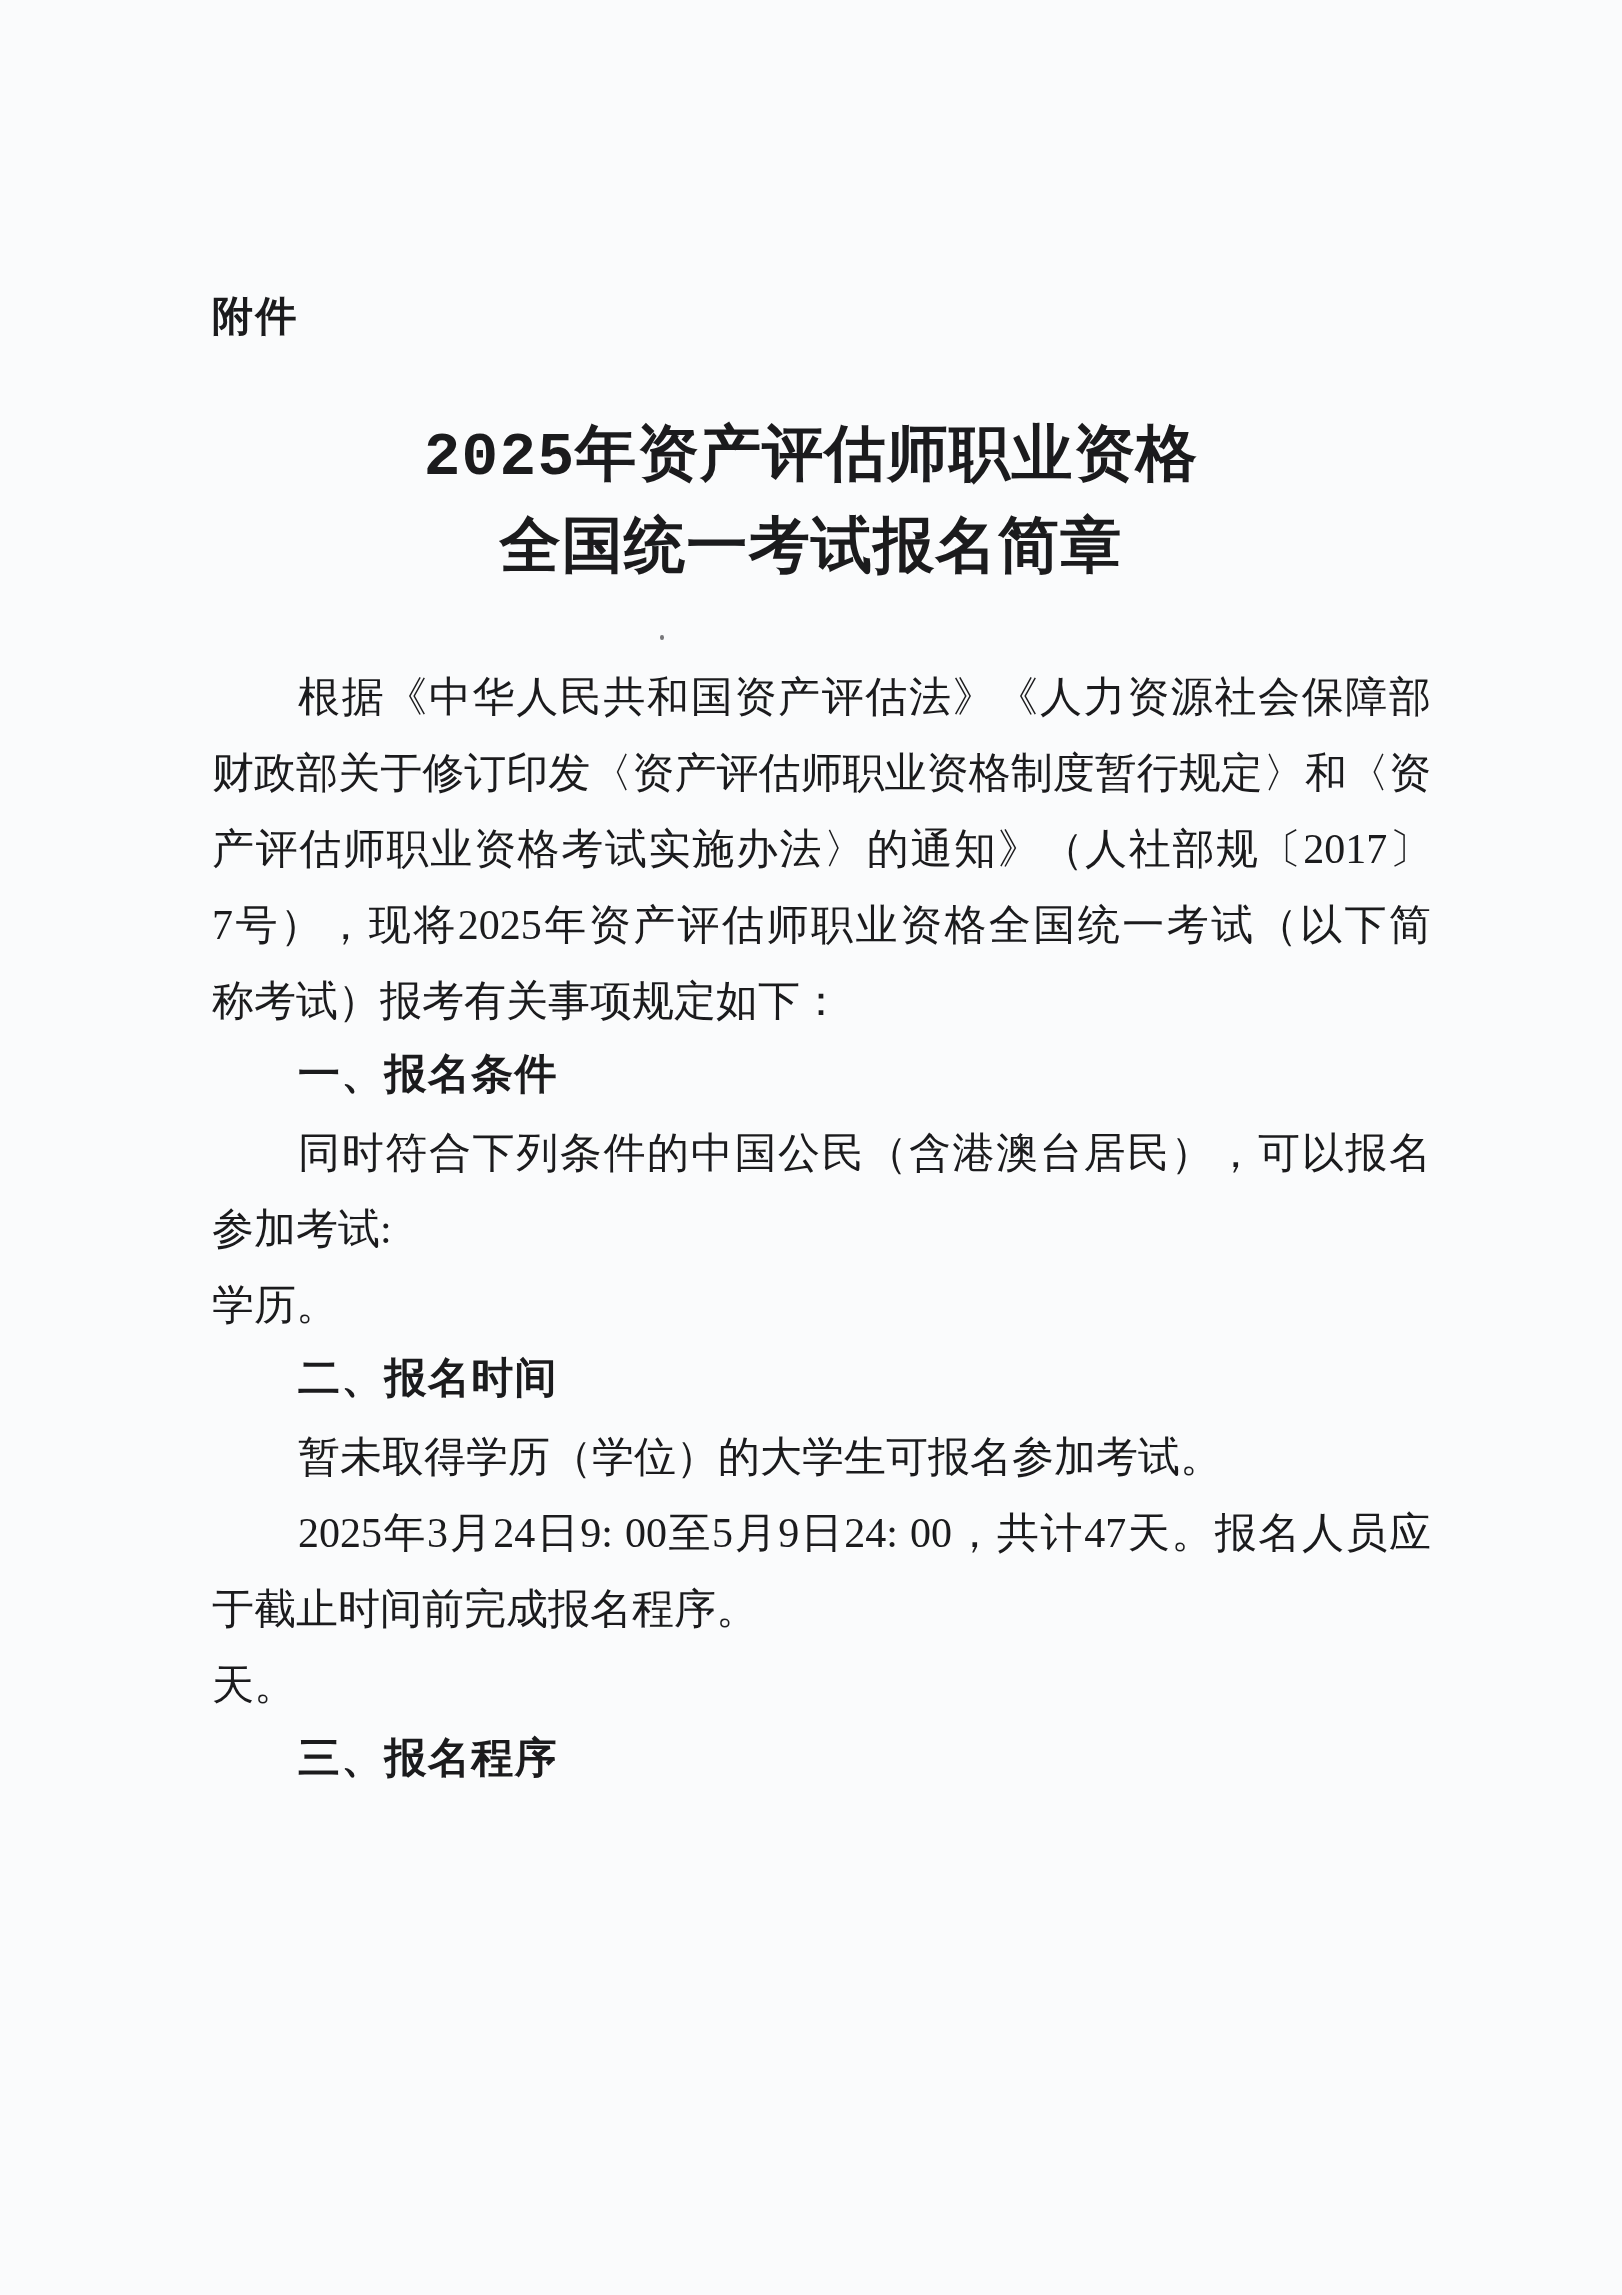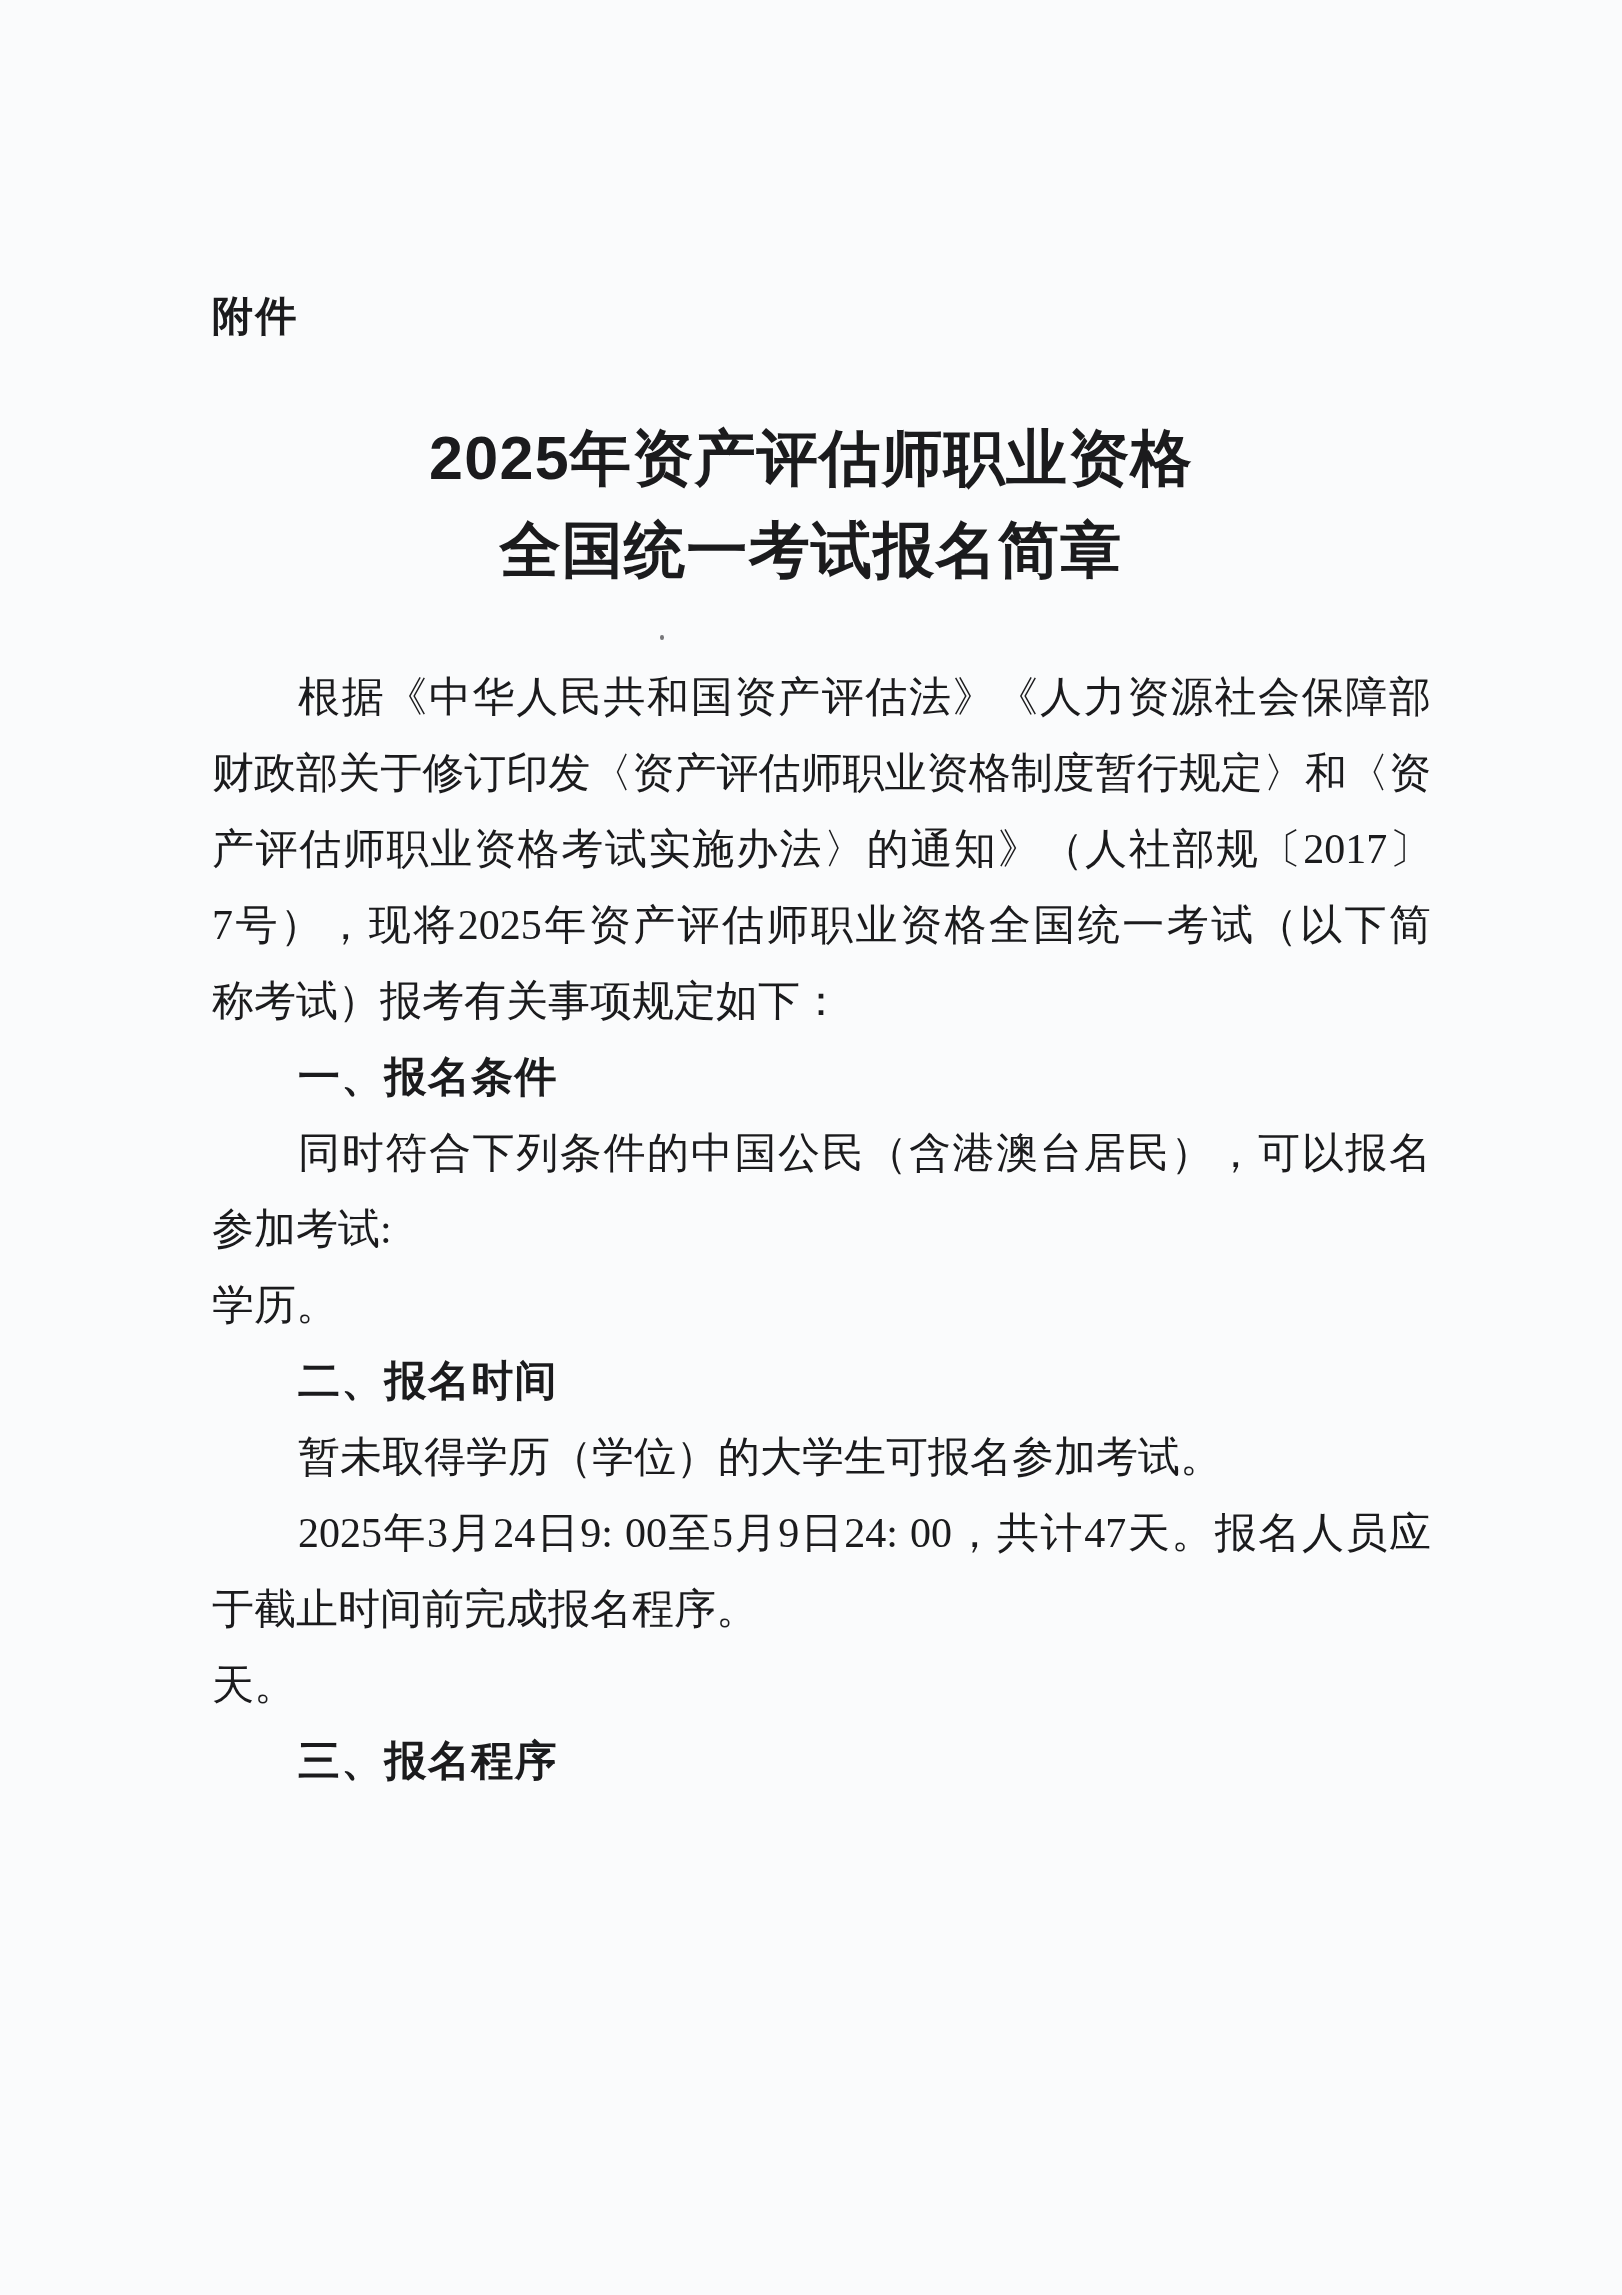--- a/index.html
+++ b/index.html
@@ -29,21 +29,21 @@
     line-height:46px;
     letter-spacing:2.6px;
   }
   
   .title{
     position:absolute;
     left:0;top:412px;
     width:1622px;
     margin:0;
     text-align:center;
-    font-family:Liberation Sans, sans-serif;
+    font-family:Liberation Mono, monospace;
     font-weight:700;
     font-size:61px;
     line-height:92px;
     letter-spacing:1.3px;
   }
   .title .title-line{display:block;}
   
   .dot{
     position:absolute;
     left:660px;top:635px;
@@ -63,21 +63,21 @@
   .line{
     height:76px;
     overflow:visible;
   }
   .line.indent{text-indent:86px;}
   .line.fill{
     text-align:justify;
     text-align-last:justify;
   }
   .line.heading{
-    font-family:Liberation Serif, serif;
+    font-family:Liberation Mono, monospace;
     font-weight:700;
     letter-spacing:1.3px;
   }
   
   .pagenum{
     position:absolute;
     left:1200px;top:2050px;
     font-size:35px;
     line-height:41px;
     letter-spacing:3.9px;

